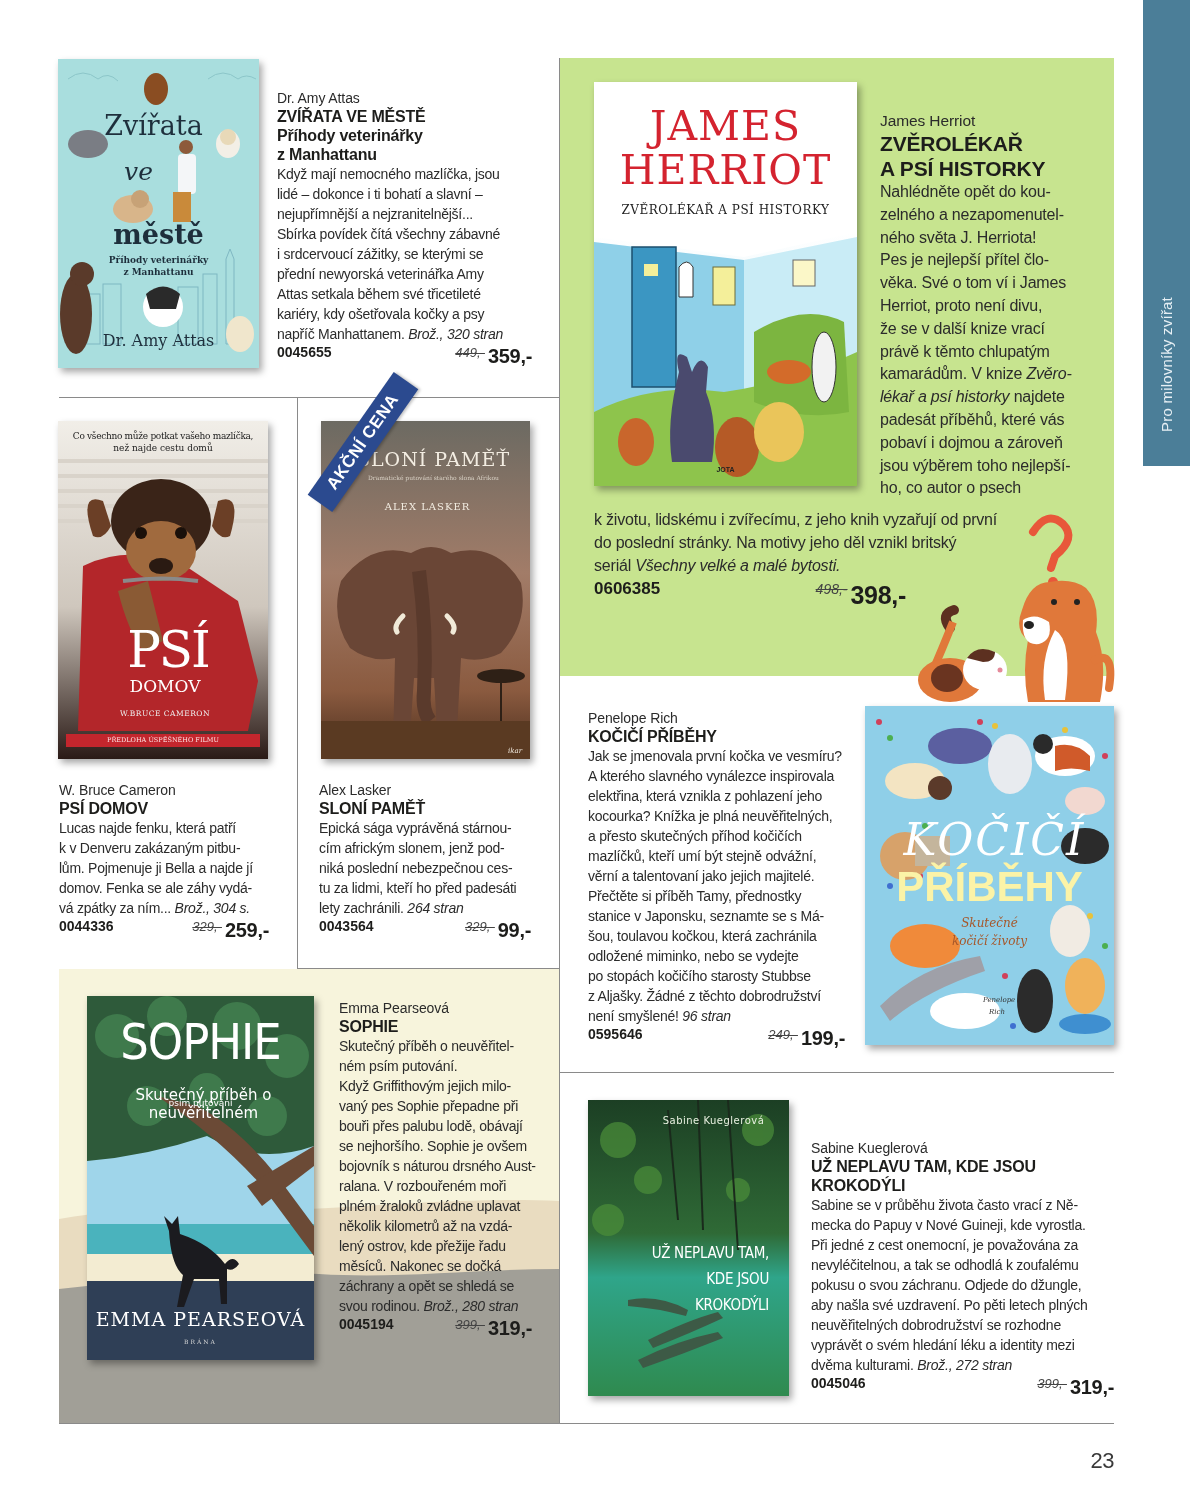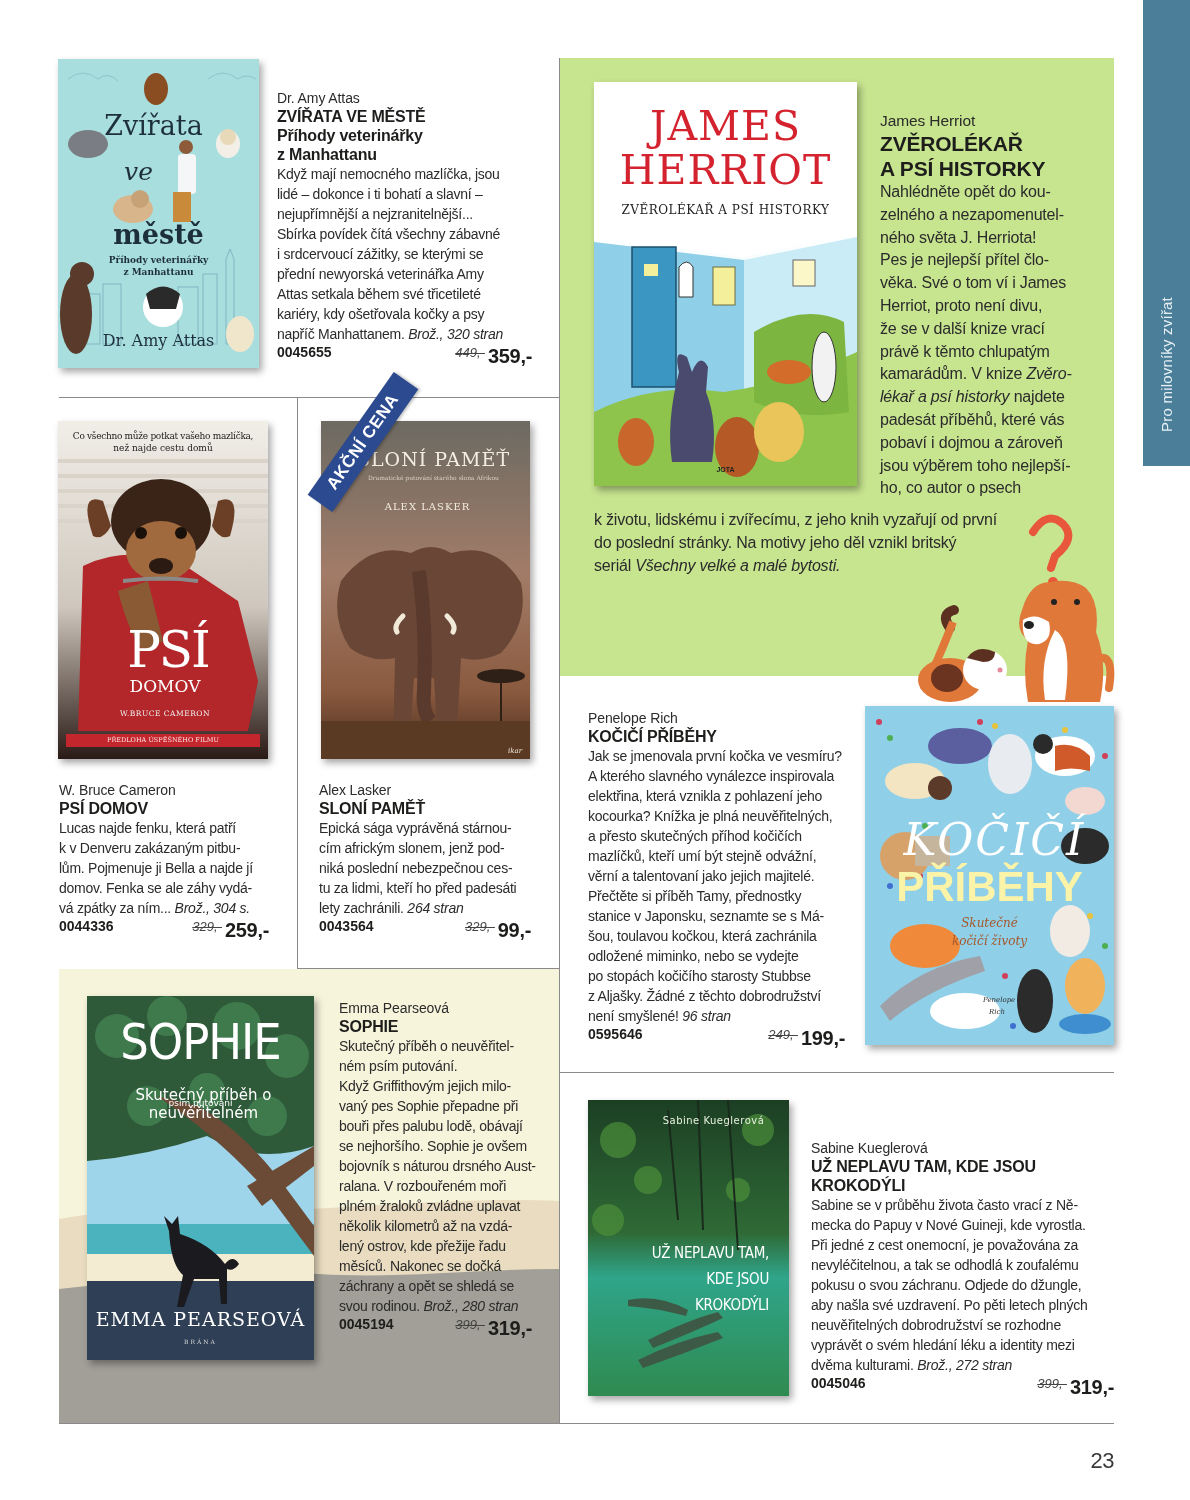--- a/index.html
+++ b/index.html
@@ -198,20 +198,27 @@
     <div>jsou výběrem toho nejlepší-</div>
     <div>ho, co autor o psech</div>
   </div>
 </div>
 
 <div class="txt" style="left:594px; top:509px; width:420px;">
   <div class="desc big">
     <div>k životu, lidskému i zvířecímu, z jeho knih vyzařují od první</div>
     <div>do poslední stránky. Na motivy jeho děl vznikl britský</div>
     <div><span>seriál </span><i>Všechny velké a malé bytosti.</i></div>
+  </div>
+  <div class="price-row" style="width:312px; margin-top:2px;">
+    <span class="code big">0606385</span>
+    <span class="prices">
+      <span class="old big">498,-</span>
+      <span class="new big">398,-</span>
+    </span>
   </div>
 </div>
 
 <svg class="abs" style="left:905px; top:510px;" width="215" height="200" viewBox="0 0 215 200">
 
   <path d="M128,22 q14,-22 30,-8 q14,14 -8,32 l-4,12" stroke="#e8573a" stroke-width="8" fill="none" stroke-linecap="round"></path>
   <circle cx="148" cy="72" r="5" fill="#e8573a"></circle>
 
   <path d="M145,72 q-20,0 -28,28 q-8,20 6,30 q-6,30 0,62 l72,0 q8,-40 -4,-70 q4,-30 -10,-44 q-14,-10 -36,-6 z" fill="#e0783a"></path>
   <path d="M118,110 q12,-8 26,2 q4,18 -10,22 q-18,2 -16,-24 z" fill="#ffffff"></path>

